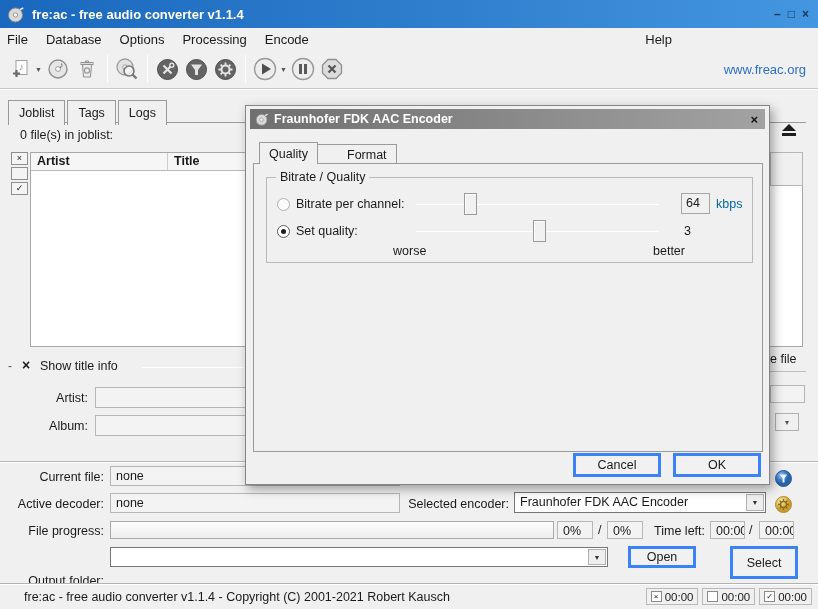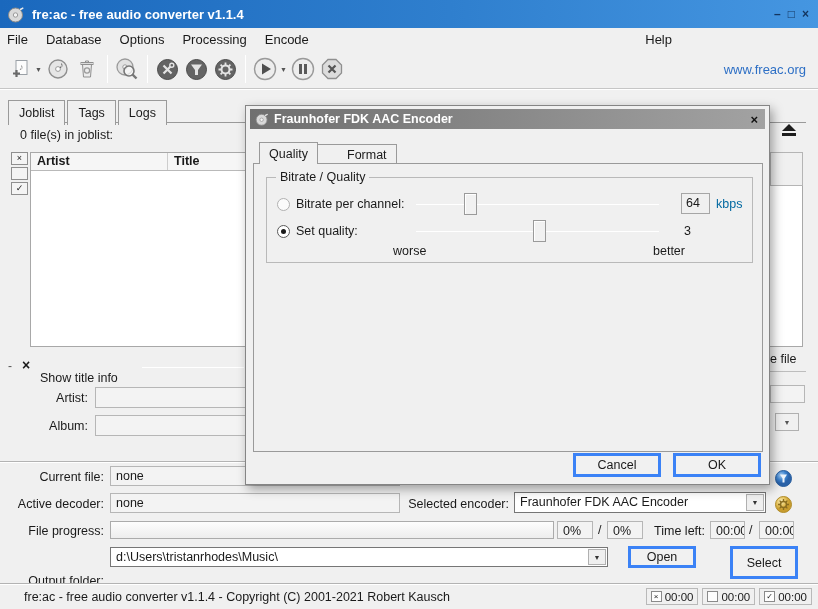--- a/index.html
+++ b/index.html
@@ -54,21 +54,21 @@
   .jh2 { flex:1; }
 
   .ejectbtn { left:777px; top:124px; width:24px; height:16px; display:flex; flex-direction:column; align-items:center; }
   .eject-tri { width:0; height:0; border-left:7px solid transparent; border-right:7px solid transparent; border-bottom:7px solid #1d1d1d; }
   .eject-bar { width:14px; height:3px; background:#1d1d1d; margin-top:2px; }
   .cornerbox { left:770px; top:152px; width:33px; height:34px; border:1px solid #b5b5b5; background:#f0f0f0; }
 
   
   .splitdash { left:8px; top:359px; font-size:12px; color:#555; }
   .sti-check { left:22px; top:357px; font-size:14px; font-weight:bold; }
-  .sti-label { left:40px; top:359px; font-size:12.5px;margin-top:12px; }
+  .sti-label { left:40px; top:359px; font-size:12.5px; }
   .sti-line { left:142px; top:367px; width:102px; height:1px; background:#bdbdbd; border-bottom:1px solid #fff; }
   .frag-text { left:770px; top:352px; font-size:12.5px; }
   .frag-line { left:770px; top:371px; width:36px; height:1px; background:#bdbdbd; }
   .frag-field { left:770px; top:385px; width:35px; height:18px; }
   .frag-combo { left:775px; top:413px; width:24px; height:18px; border:1px solid #b0b0b0; background:#f0f0f0;
     display:flex; align-items:center; justify-content:center; font-size:7px; color:#555; }
 
   .flabel { font-size:12.5px; text-align:right; }
   .field-dis { background:#f3f3f3; border:1px solid #b6b6b6; font-size:12.5px; padding:2px 5px; color:#1a1a1a; overflow:hidden; white-space:nowrap; }
 
@@ -314,21 +314,20 @@
 <div class="abs field-dis" style="left:557px;top:521px;width:36px;height:18px;">0%</div>
 <div class="abs slash" style="left:598px;top:523px;">/</div>
 <div class="abs field-dis" style="left:607px;top:521px;width:36px;height:18px;">0%</div>
 <div class="abs flabel" style="left:648px;top:524px;width:57px;">Time left:</div>
 <div class="abs field-dis" style="left:710px;top:521px;width:35px;height:18px;">00:00</div>
 <div class="abs slash" style="left:749px;top:523px;">/</div>
 <div class="abs field-dis" style="left:759px;top:521px;width:35px;height:18px;">00:00</div>
 
 <div class="abs flabel" style="left:4px;top:551px;width:100px;margin-top:23px;">Output folder:</div>
 <div class="abs combo" style="left:110px;top:547px;width:498px;height:20px;">
-  <span>d:\Users\tristanrhodes\Music\</span>
   <span class="combo-arrow">▼</span>
 </div>
 <div class="abs btn" style="left:628px;top:546px;width:68px;height:22px;">Open</div>
 <div class="abs btn" style="left:730px;top:546px;width:68px;height:33px;">Select</div>
 
 <div class="abs statusbar">
   <span class="status-text">fre:ac - free audio converter v1.1.4 - Copyright (C) 2001-2021 Robert Kausch</span>
   <span class="segments">
     <span class="seg">
       <span class="segicon">×</span>

